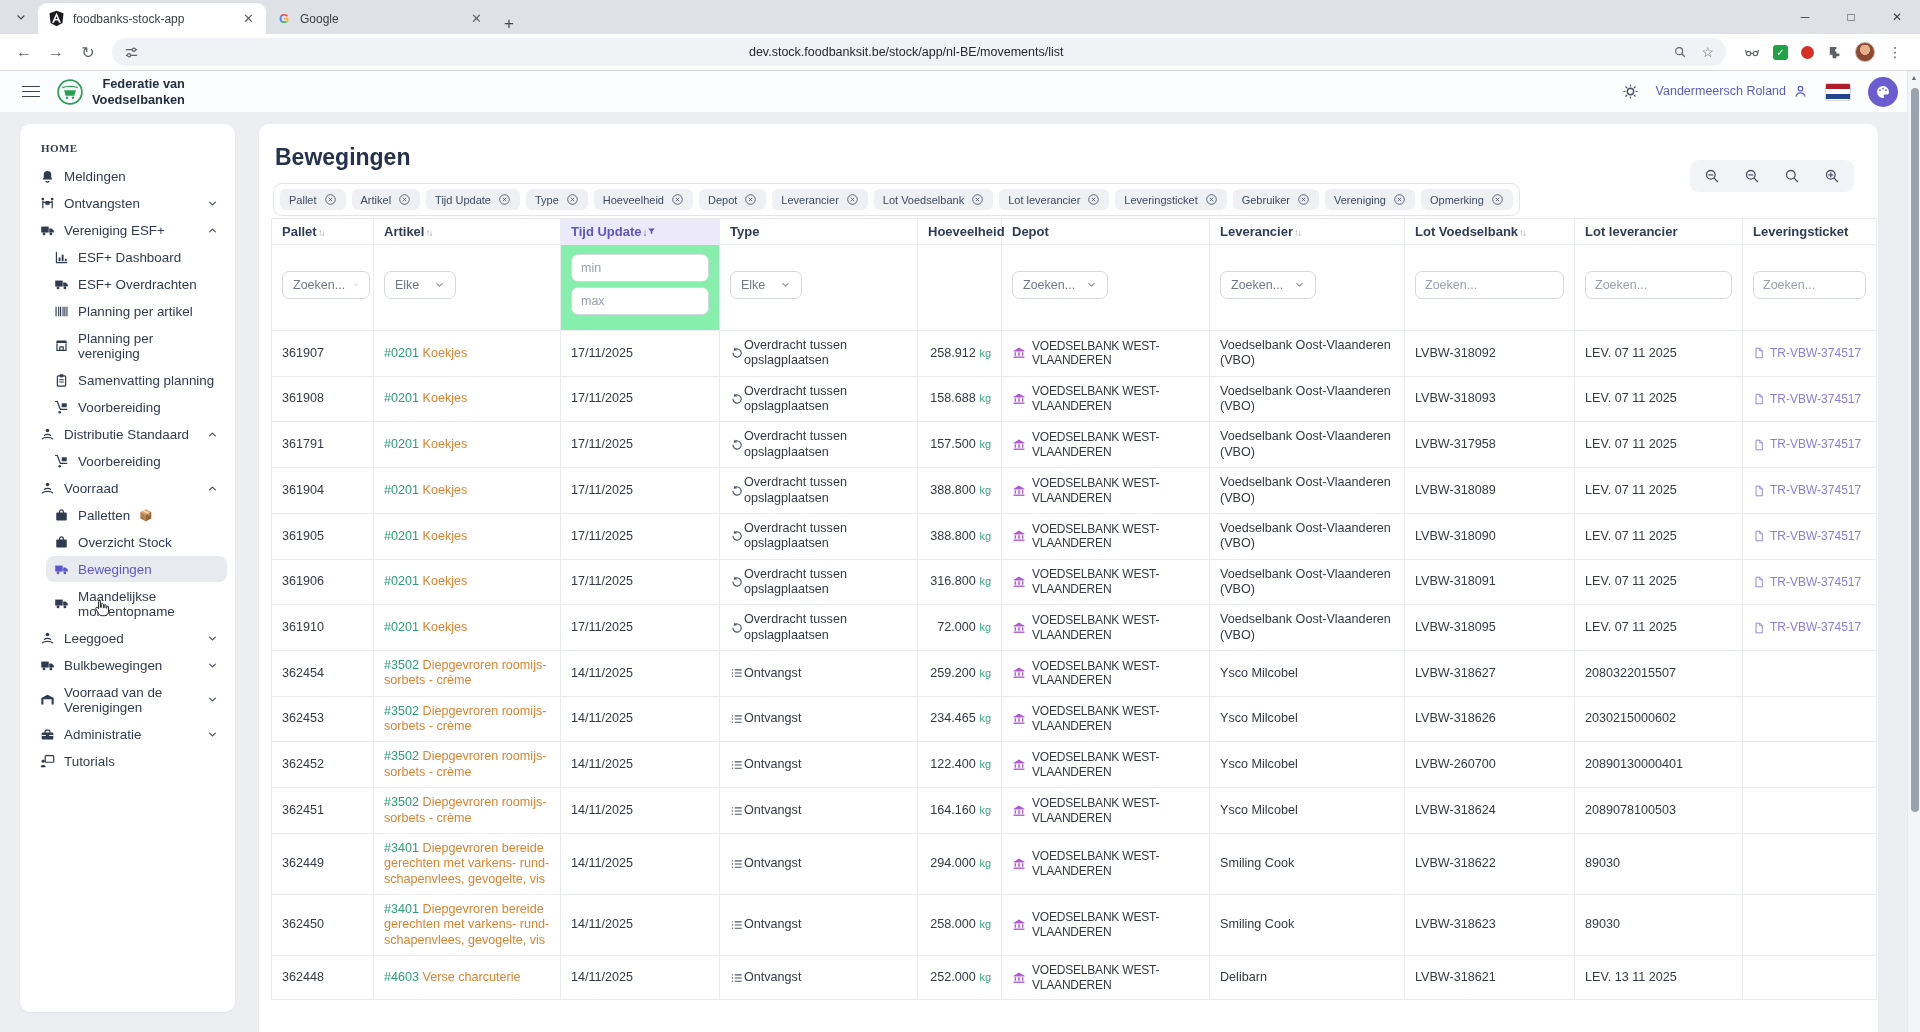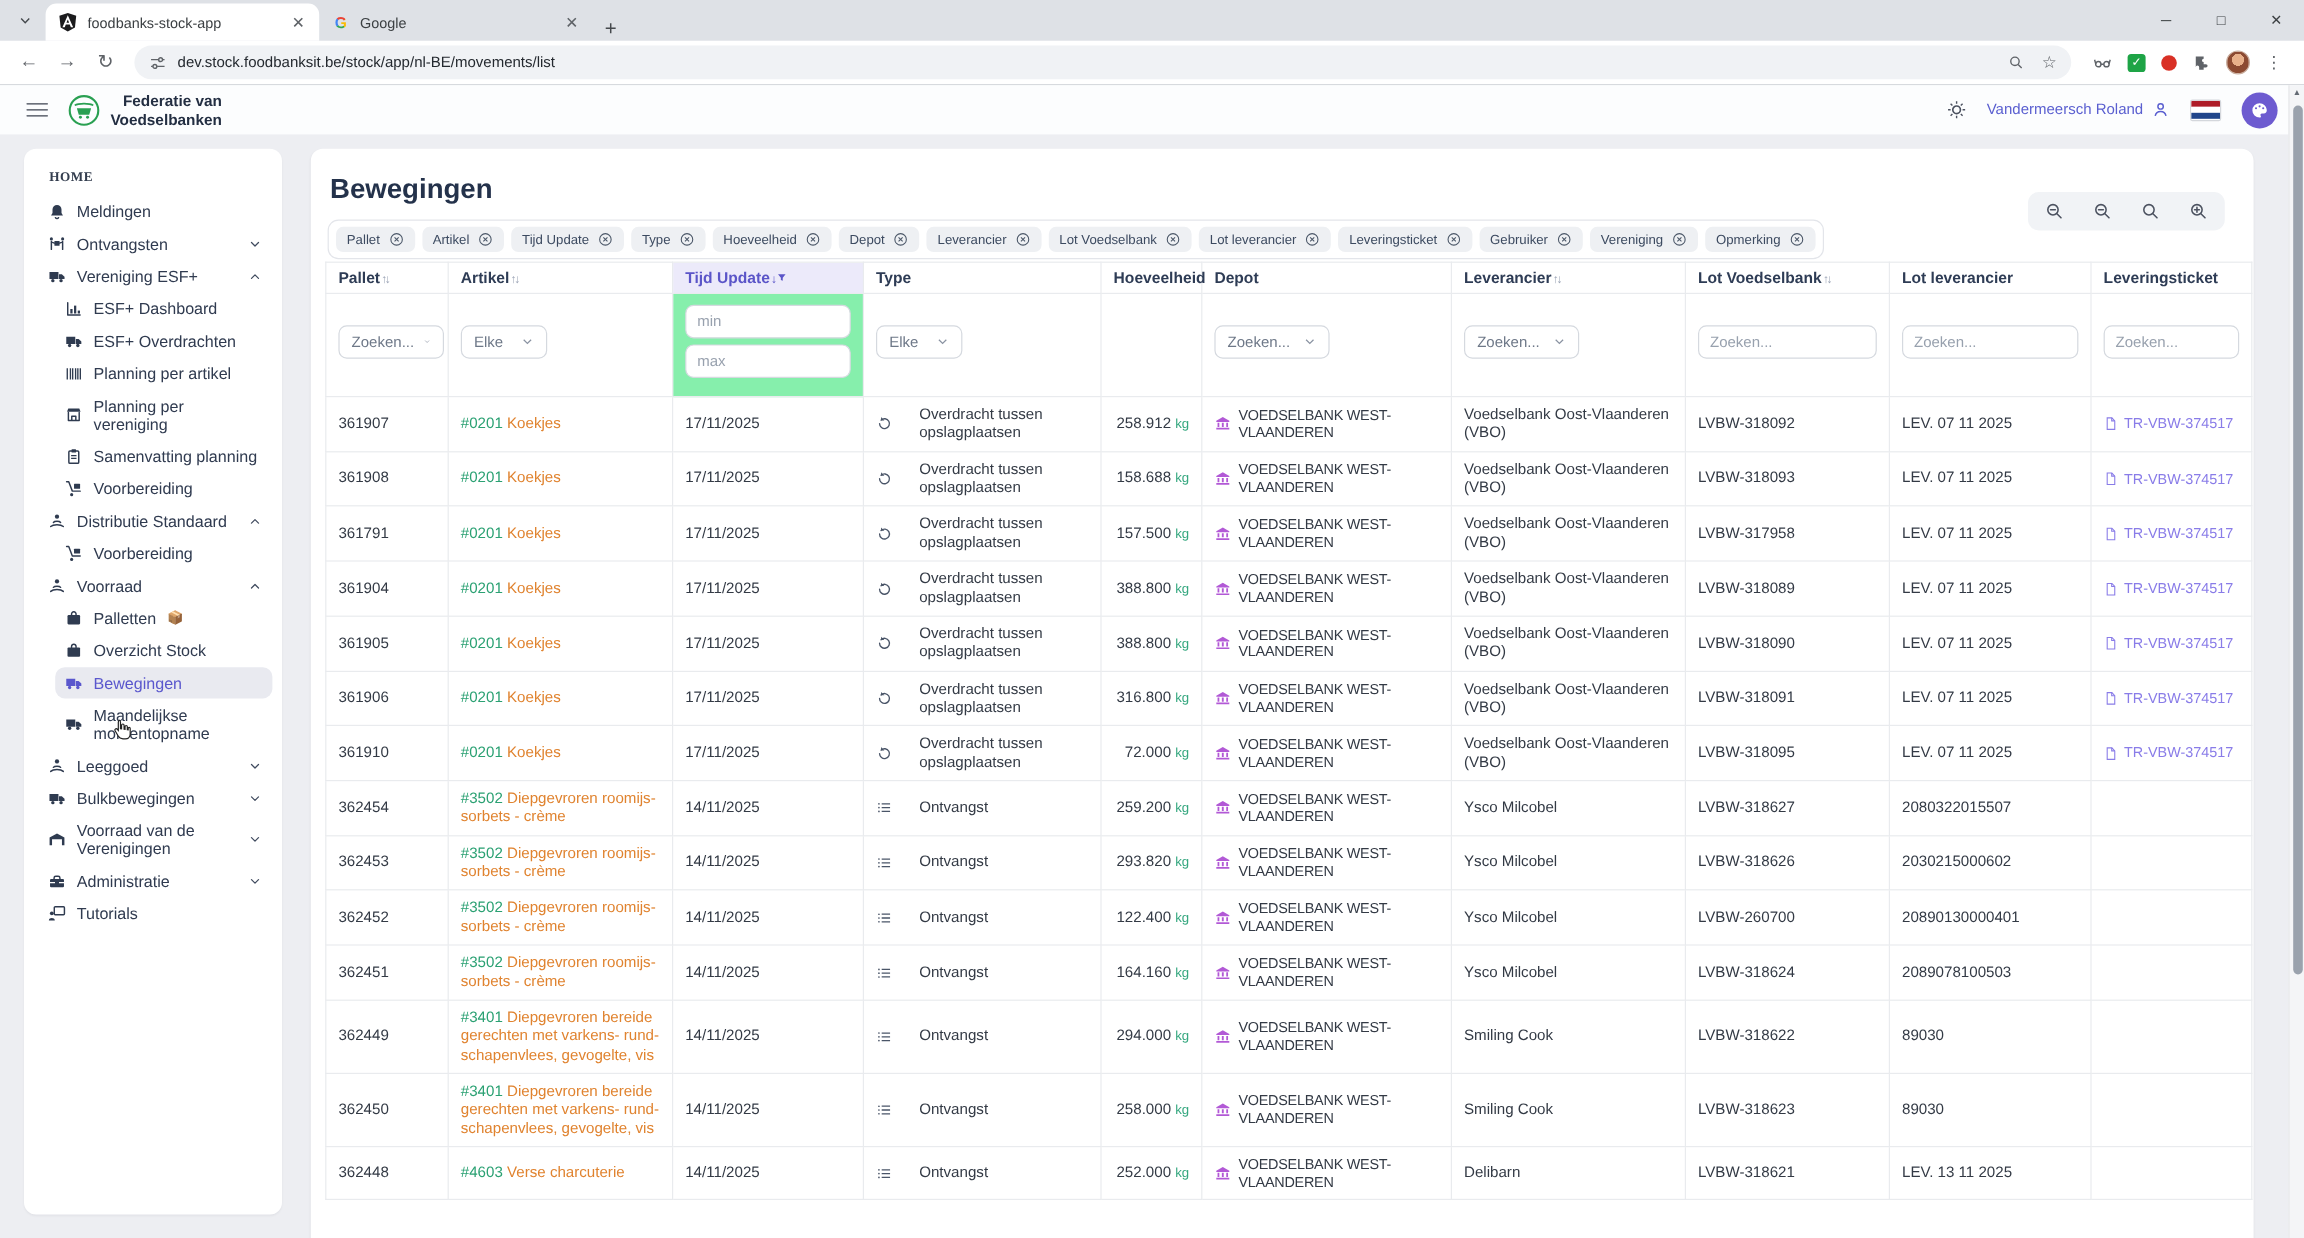--- a/index.html
+++ b/index.html
@@ -21,21 +21,21 @@
   .fav-angular { width:17px;height:17px; }
   .fav-google { width:16px;height:16px; font-weight:bold; font-size:13px; line-height:16px; text-align:center;
     background:conic-gradient(from -40deg,#ea4335 0 25%,#fbbc05 25% 50%,#34a853 50% 75%,#4285f4 75% 100%);
     -webkit-background-clip:text; background-clip:text; color:transparent; }
   .newtab { font-size:17px; color:#45494d; margin-left:10px; }
   .winctls { margin-left:auto; display:flex; align-self:stretch; align-items:center; }
   .winctl { width:46px; text-align:center; font-size:12px; color:#3c4043; }
 
   .toolbar { position:absolute; left:0; top:34px; width:1920px; height:37px; background:#fff; border-bottom:1px solid #d7dade; display:flex; align-items:center; padding:0 8px; }
   .navbtn { font-size:16px; color:#5f6368; width:32px; text-align:center; }
-  .urlbar { flex:1; height:28px; background:#f0f2f5; border-radius:14px; margin:0 8px; display:flex; align-items:center; gap:9px; padding:0 12px; }
+  .urlbar { flex:1; height:28px; background:#f0f2f5; border-radius:14px; margin:0 8px; display:flex; align-items:center; gap:9px; padding:0 12px;text-align:center; }
   .urltext { font-size:12.5px; color:#24292f; flex:1; }
   .urlbar .tail { display:flex; gap:14px; align-items:center; color:#5f6368; }
   .extrow { display:flex; align-items:center; gap:13px; padding:0 10px; color:#5f6368; }
   .ext-green { width:15px;height:15px;border-radius:3px;background:#1ea446; color:#fff; font-size:10px; line-height:15px; text-align:center; }
   .ext-red { width:13px;height:13px;border-radius:50%;background:#d93025; }
   .avatar { width:20px;height:20px;border-radius:50%; background:radial-gradient(circle at 50% 38%, #e8b08a 0 35%, #8c4a32 36% 100%); border:1px solid #c9ad9d;}
   .kebab { font-size:14px; color:#5f6368; }
 
   
   .appheader { position:absolute; left:0; top:71px; width:1920px; height:41px; background:#fcfdfe; display:flex; align-items:center; padding:0 22px; }
@@ -87,21 +87,21 @@
   .finput { width:100%; border:1px solid #d5d9df; border-radius:7px; padding:6px 9px; font-size:12.5px; color:#333; background:#fff; outline:none; font-family:inherit;}
   .finput::placeholder { color:#98a1ae; }
   .minmax { display:flex; flex-direction:column; gap:5px; }
   .funnel { display:inline-block; margin-left:1px; color:#5b55c8;}
 
   .grid tbody td { padding:7px 10px; font-size:12.6px; color:#333a45; vertical-align:middle; line-height:1.22; }
   td.c-qty { text-align:right; white-space:nowrap; }
   .unit { color:#35a77f; font-size:11px; }
   .code { color:#2ba173; }
   .aname { color:#e0832f; }
-  .c-type .tw { display:flex; align-items:center; gap:22px; color:#333a45;}
+  .c-type .tw { display:flex; align-items:center; gap:0; color:#333a45;}
   .c-type .ticon { color:#4a5568; flex:0 0 auto;}
   .c-depot .dw { display:flex; align-items:center; gap:6px; font-size:12px; letter-spacing:-0.2px; }
   .c-depot .bicon { color:#b259d6; flex:0 0 auto;}
   .c-lev { color:#d9822e; }
   .c-ticket .kw { display:flex; align-items:center; gap:5px; color:#897ce8; font-size:12px;}
 
   
   .vscroll { position:absolute; right:0; top:71px; width:13px; height:961px; background:#f4f5f7; border-left:1px solid #e7e8ea;}
   .vscroll .arr { position:absolute; top:3px; left:0; width:12px; text-align:center; font-size:7px; color:#636a73; }
   .vthumb { position:absolute; left:2.5px; width:8px; top:17px; height:724px; background:#9aa2ad; border-radius:4px; }
@@ -1058,21 +1058,21 @@
                 <svg width="14" height="14" viewBox="0 0 16 16" fill="none">
                   <circle cx="2.8" cy="4.4" r=".8" fill="currentColor"></circle>
                   <circle cx="2.8" cy="8" r=".8" fill="currentColor"></circle>
                   <circle cx="2.8" cy="11.6" r=".8" fill="currentColor"></circle>
                   <path d="M5.4 4.4h8M5.4 8h8M5.4 11.6h8" stroke="currentColor" stroke-width="1.2"></path>
                 </svg>
               </span>
               <span>Ontvangst</span>
             </span>
           </td>
-          <td class="c-qty"><span>293.820</span> <span class="unit">kg</span></td>
+          <td class="c-qty"><span>234.465</span> <span class="unit">kg</span></td>
           <td class="c-depot">
             <span class="dw">
               <span class="bicon" style="display:inline-flex">
                 <svg width="14" height="14" viewBox="0 0 16 16" fill="none">
                   <path d="M1.8 5.4 8 1.8l6.2 3.6v1H1.8z" fill="currentColor"></path>
                   <path d="M3 7.2h1.7v4H3zM7.1 7.2h1.8v4H7.1zM11.3 7.2H13v4h-1.7z" fill="currentColor"></path>
                   <path d="M1.8 12h12.4v1.6H1.8z" fill="currentColor"></path>
                 </svg>
               </span>
               <span>VOEDSELBANK WEST-VLAANDEREN</span>

